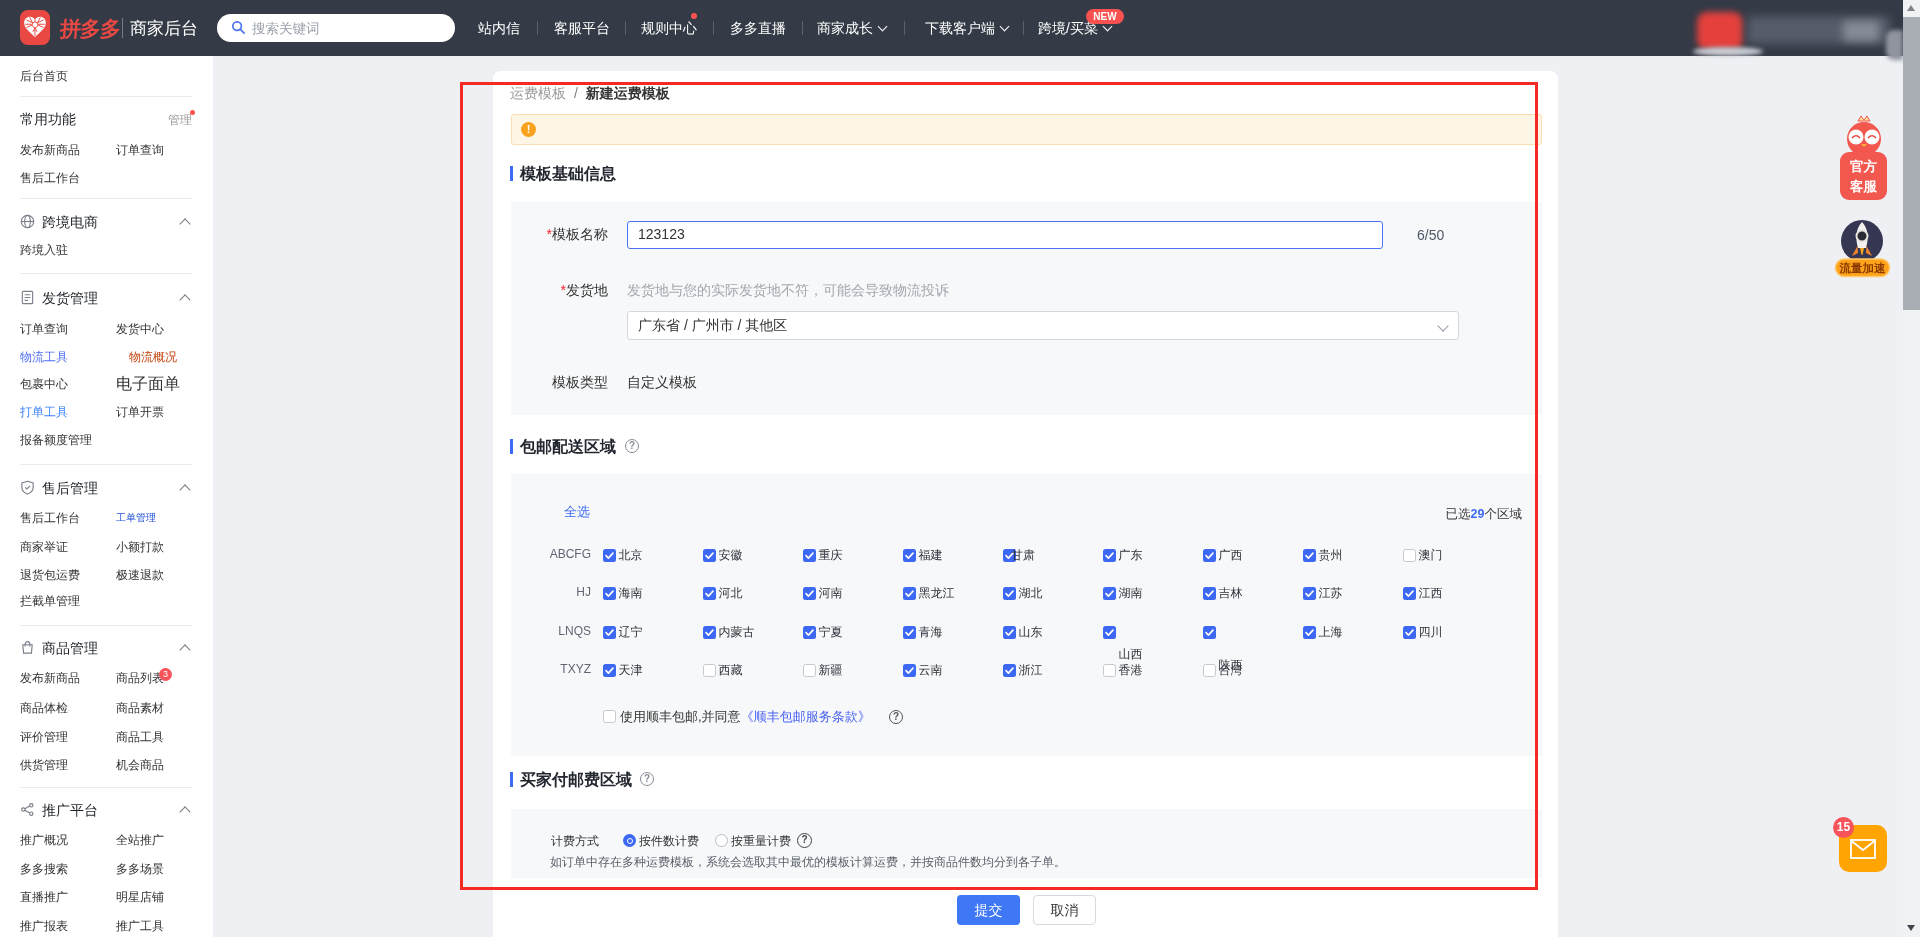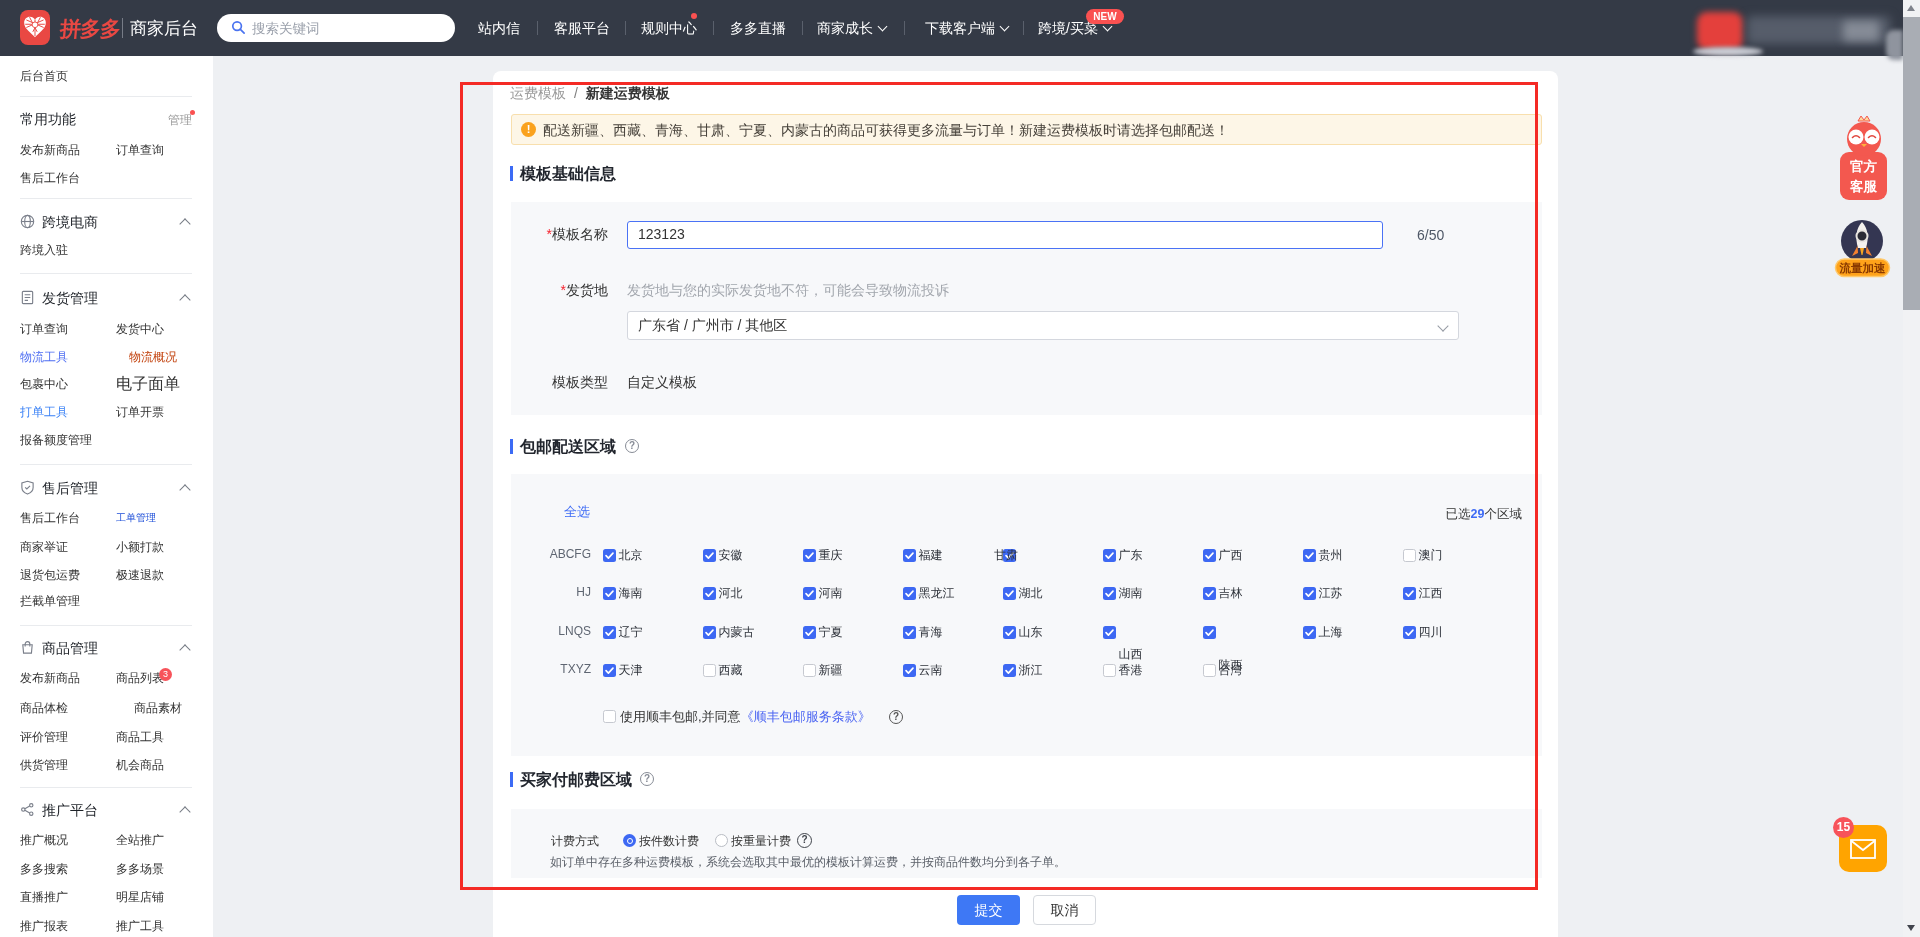--- a/index.html
+++ b/index.html
@@ -129,21 +129,21 @@
           <path d="M3 5 H13 L12.2 14 H3.8 Z"></path>
           <path d="M5.5 7 V4.5 C5.5 2.8 6.6 1.7 8 1.7 C9.4 1.7 10.5 2.8 10.5 4.5 V7"></path>
         </g>
       </svg></div>
     <div class="stitle" style="left:42px;top:582px;line-height:20px;">商品管理</div>
     <div class="up" style="left:181px;top:590px;"></div>
     <div class="item" style="left:20px;top:613px;color:#333;font-size:12px;font-weight:400;line-height:18px;">发布新商品</div>
     <div class="item" style="left:116px;top:613px;color:#333;font-size:12px;font-weight:400;line-height:18px;">商品列表</div>
     <div class="abs" style="left:159px;top:612px;width:13px;height:13px;border-radius:50%;background:#f7535a;color:#fff;font-size:9px;line-height:13px;text-align:center;">3</div>
     <div class="item" style="left:20px;top:643px;color:#333;font-size:12px;font-weight:400;line-height:18px;">商品体检</div>
-    <div class="item" style="left:116px;top:643px;color:#333;font-size:12px;font-weight:400;line-height:18px;margin-left:18px;">商品素材</div>
+    <div class="item" style="left:116px;top:643px;color:#333;font-size:12px;font-weight:400;line-height:18px;">商品素材</div>
     <div class="item" style="left:20px;top:672px;color:#333;font-size:12px;font-weight:400;line-height:18px;">评价管理</div>
     <div class="item" style="left:116px;top:672px;color:#333;font-size:12px;font-weight:400;line-height:18px;">商品工具</div>
     <div class="item" style="left:20px;top:700px;color:#333;font-size:12px;font-weight:400;line-height:18px;">供货管理</div>
     <div class="item" style="left:116px;top:700px;color:#333;font-size:12px;font-weight:400;line-height:18px;">机会商品</div>
     <div class="sdiv" style="top:731px;"></div>
     <div class="abs" style="left:20px;top:746px;width:15px;height:15px;"><svg width="15" height="15" viewBox="0 0 16 16">
         <g fill="none" stroke="#7a7f8a" stroke-width="1.2">
           <circle cx="3.5" cy="8" r="1.8"></circle>
           <circle cx="12" cy="3.5" r="1.8"></circle>
           <circle cx="12" cy="12.5" r="1.8"></circle>
@@ -158,21 +158,20 @@
     <div class="item" style="left:116px;top:804px;color:#333;font-size:12px;font-weight:400;line-height:18px;">多多场景</div>
     <div class="item" style="left:20px;top:832px;color:#333;font-size:12px;font-weight:400;line-height:18px;">直播推广</div>
     <div class="item" style="left:116px;top:832px;color:#333;font-size:12px;font-weight:400;line-height:18px;">明星店铺</div>
     <div class="item" style="left:20px;top:861px;color:#333;font-size:12px;font-weight:400;line-height:18px;">推广报表</div>
     <div class="item" style="left:116px;top:861px;color:#333;font-size:12px;font-weight:400;line-height:18px;">推广工具</div>
   </div>
 <div class="card">
     <div class="abs" style="left:17px;top:14px;font-size:14px;color:#999;">运费模板 <span style="color:#808080;padding:0 4px;">/</span> <span style="color:#333;font-weight:700;">新建运费模板</span></div>
     <div class="abs" style="left:18px;top:43px;width:1031px;height:31px;background:#fdf6e7;border:1px solid #f8dfad;border-radius:3px;"></div>
     <div class="abs" style="left:28px;top:51px;width:15px;height:15px;border-radius:50%;background:#faa21e;color:#fff;font-size:11px;font-weight:700;text-align:center;line-height:15px;">!</div>
-    <div class="abs" style="left:50px;top:51px;font-size:14px;color:#46413a;">配送新疆、西藏、青海、甘肃、宁夏、内蒙古的商品可获得更多流量与订单！新建运费模板时请选择包邮配送！</div>
     <div class="sect" style="top:95px;">模板基础信息</div>
     <div class="gb" style="top:131px;height:213px;"></div>
     <div class="abs" style="left:0;top:155px;width:115px;text-align:right;font-size:14px;color:#333;"><span style="color:#f5222d;">*</span>模板名称</div>
     <div class="abs" style="left:134px;top:150px;width:756px;height:28px;background:#fff;border:1.5px solid #4a72f5;border-radius:3px;font-size:14px;color:#333;line-height:25px;padding-left:10px;">123123</div>
     <div class="abs" style="left:924px;top:156px;font-size:14px;color:#4e5766;">6/50</div>
     <div class="abs" style="left:0;top:211px;width:115px;text-align:right;font-size:14px;color:#333;"><span style="color:#f5222d;">*</span>发货地</div>
     <div class="abs" style="left:134px;top:211px;font-size:14px;color:#a2a6ad;">发货地与您的实际发货地不符，可能会导致物流投诉</div>
     <div class="abs" style="left:134px;top:240px;width:832px;height:29px;background:#fff;border:1px solid #d4d7de;border-radius:3px;font-size:14px;color:#333;line-height:27px;padding-left:10px;">广东省 / 广州市 / 其他区</div>
     <div class="abs" style="left:946px;top:251px;width:8px;height:8px;border-right:1.3px solid #969ba4;border-bottom:1.3px solid #969ba4;transform:rotate(45deg);"></div>
     <div class="abs" style="left:0;top:303px;width:115px;text-align:right;font-size:14px;color:#333;">模板类型</div>
@@ -205,21 +204,21 @@
       <svg width="11" height="11" viewBox="0 0 12 12">
         <path d="M2.2 6.2 L4.8 8.8 L9.8 3.4" fill="none" stroke="#fff" stroke-width="1.8" stroke-linecap="round" stroke-linejoin="round"></path>
       </svg>
     </div>
     <div class="cl" style="left:425.5px;top:476px;">福建</div>
     <div class="cb cbc" style="left:510px;top:478px;">
       <svg width="11" height="11" viewBox="0 0 12 12">
         <path d="M2.2 6.2 L4.8 8.8 L9.8 3.4" fill="none" stroke="#fff" stroke-width="1.8" stroke-linecap="round" stroke-linejoin="round"></path>
       </svg>
     </div>
-    <div class="cl" style="left:501px;top:476px;">甘肃</div>
+    <div class="cl" style="left:518px;top:476px;">甘肃</div>
     <div class="cb cbc" style="left:610px;top:478px;">
       <svg width="11" height="11" viewBox="0 0 12 12">
         <path d="M2.2 6.2 L4.8 8.8 L9.8 3.4" fill="none" stroke="#fff" stroke-width="1.8" stroke-linecap="round" stroke-linejoin="round"></path>
       </svg>
     </div>
     <div class="cl" style="left:625.5px;top:476px;">广东</div>
     <div class="cb cbc" style="left:710px;top:478px;">
       <svg width="11" height="11" viewBox="0 0 12 12">
         <path d="M2.2 6.2 L4.8 8.8 L9.8 3.4" fill="none" stroke="#fff" stroke-width="1.8" stroke-linecap="round" stroke-linejoin="round"></path>
       </svg>

